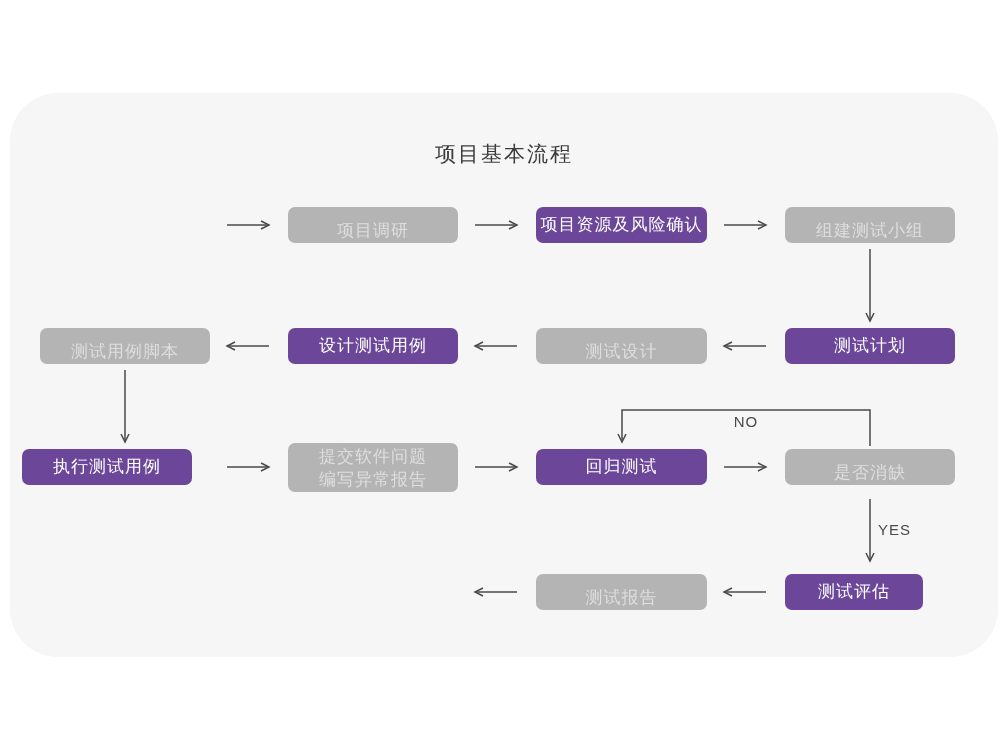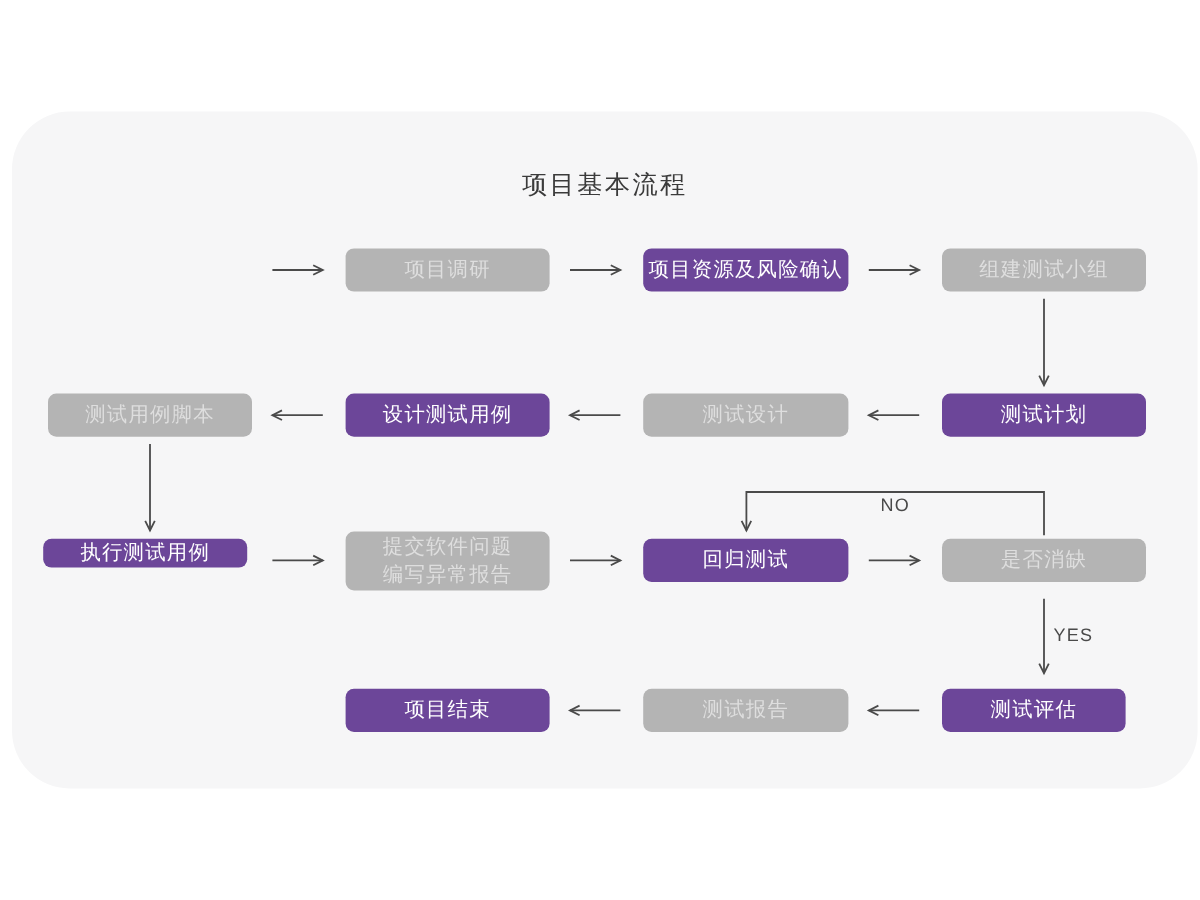--- a/index.html
+++ b/index.html
@@ -43,20 +43,21 @@
     text-align: center;
     box-sizing: border-box;
   }
   .node.purple {
     background: var(--purple, #6c4699);
     color: var(--text-on-purple, #ffffff);
   }
   .node.gray {
     background: var(--gray, #b4b4b4);
     color: var(--text-on-gray, #dedede);
+    justify-content: flex-end;
   }
   .edge-label {
     position: absolute;
     font-size: 15px;
     letter-spacing: 1px;
     color: var(--arrow, #4a4a4a);
   }
   .edge-label.no  { left: 720px; top: 413px; width: 52px; text-align: center; }
   .edge-label.yes { left: 878px; top: 521px; }
   svg.edges {
@@ -100,41 +101,38 @@
   <div class="node purple" style="left:288px;top:328px;width:170px;height:36px;">
     <span>设计测试用例</span>
   </div>
   <div class="node gray" style="left:536px;top:328px;width:171px;height:36px;">
     <span>测试设计</span>
   </div>
   <div class="node purple" style="left:785px;top:328px;width:170px;height:36px;">
     <span>测试计划</span>
   </div>
 
-  <div class="node purple" style="left:36px;top:449px;width:170px;height:24px;">
+  <div class="node purple" style="left:22px;top:449px;width:170px;height:36px;">
     <span>执行测试用例</span>
   </div>
   <div class="node gray" style="left:288px;top:443px;width:170px;height:49px;">
     <span>提交软件问题</span>
     <span>编写异常报告</span>
   </div>
   <div class="node gray" style="left:785px;top:449px;width:170px;height:36px;">
     <span>是否消缺</span>
   </div>
   <div class="node purple" style="left:536px;top:449px;width:171px;height:36px;">
     <span>回归测试</span>
   </div>
 
-  <div class="node purple" style="left:288px;top:574px;width:170px;height:36px;">
-    <span>项目结束</span>
-  </div>
   <div class="node gray" style="left:536px;top:574px;width:171px;height:36px;">
     <span>测试报告</span>
   </div>
-  <div class="node purple" style="left:785px;top:574px;width:153px;height:36px;">
+  <div class="node purple" style="left:785px;top:574px;width:138px;height:36px;">
     <span>测试评估</span>
   </div>
 
   <div class="edge-label no">NO</div>
   <div class="edge-label yes">YES</div>
 
   <svg class="edges" viewBox="0 0 1000 750">
     <defs>
       <marker id="ah" markerUnits="userSpaceOnUse" markerWidth="14" markerHeight="14" refX="9" refY="5" orient="auto">
         <path d="M1,1 L9,5 L1,9"></path>

